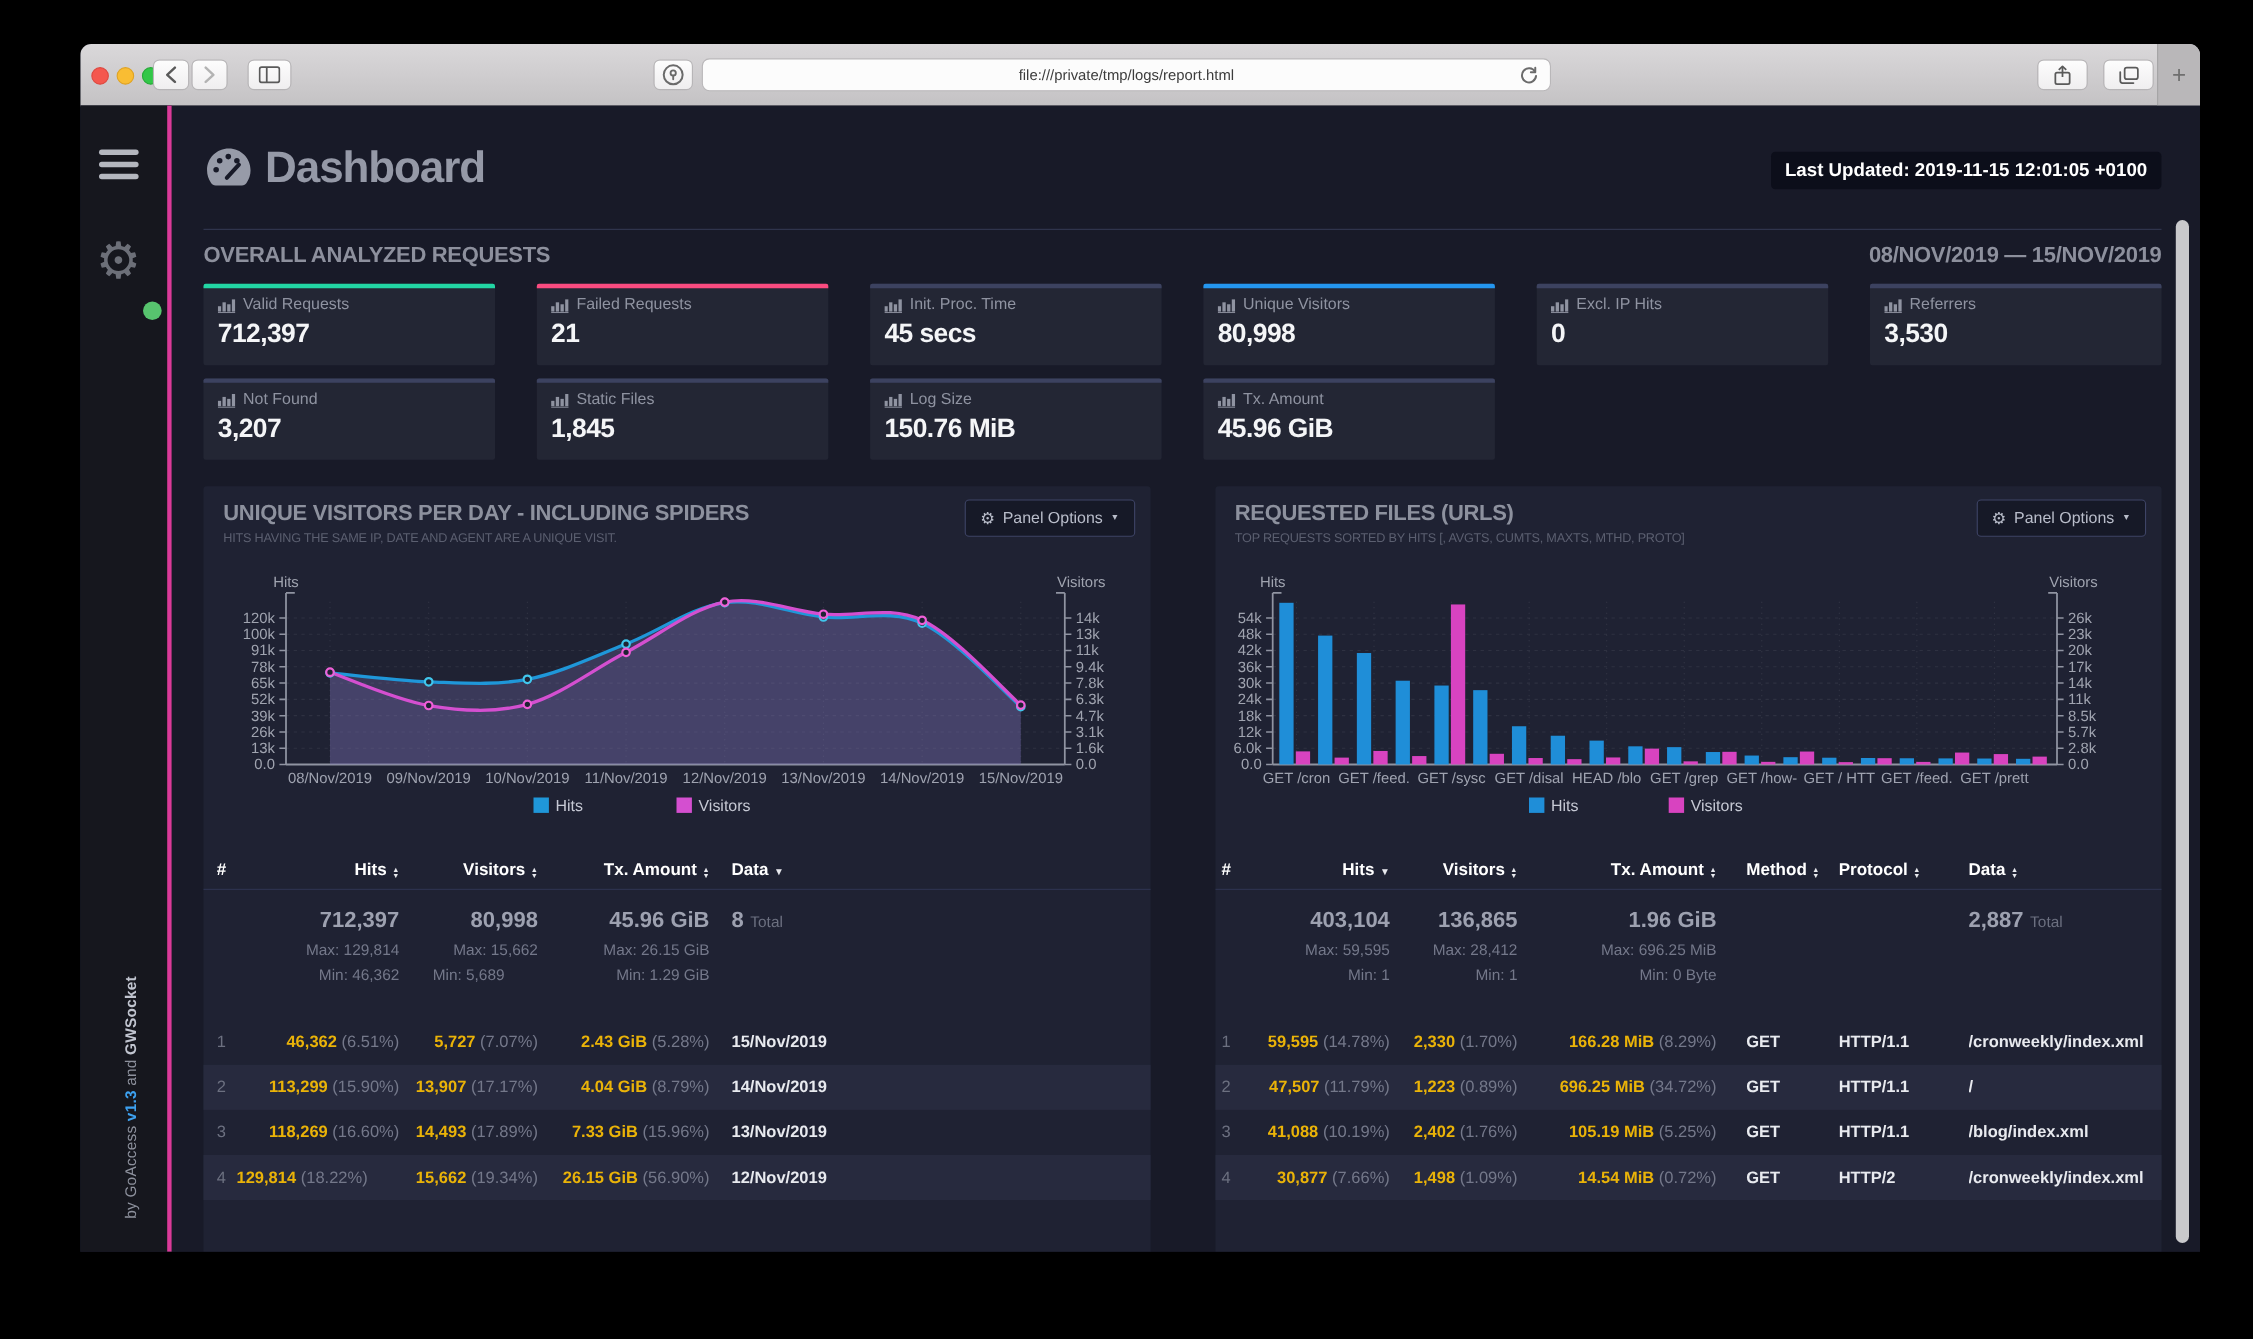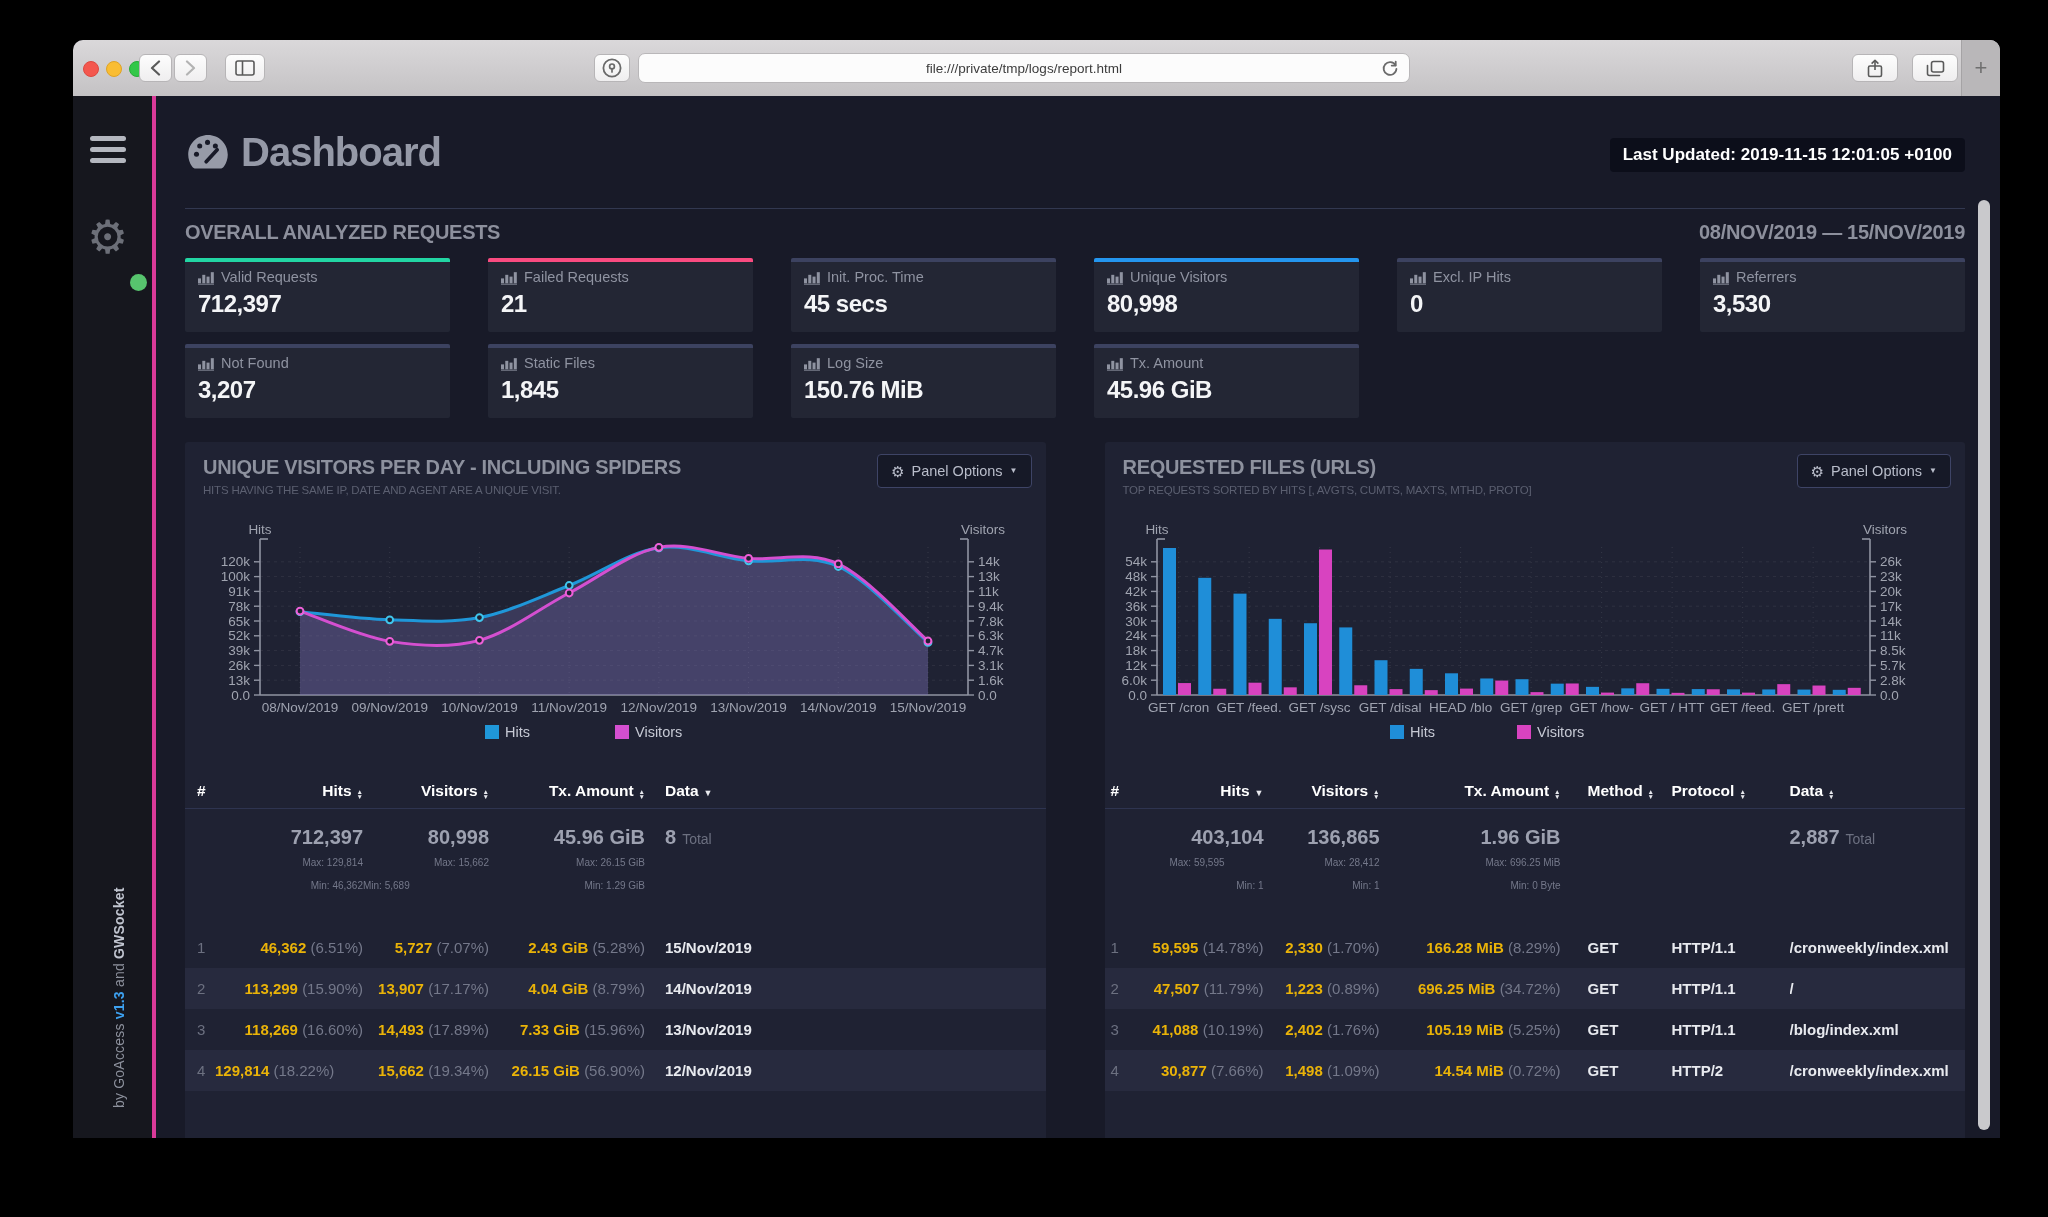--- a/index.html
+++ b/index.html
@@ -71,21 +71,21 @@
   .chart svg{position:absolute;left:0;top:0;}
   
   .gtable{margin-top:22px;}
   .trow{display:flex;align-items:center;}
   .thead{height:34px;font-size:15.5px;font-weight:bold;color:#fff;border-bottom:1px solid #2e3450;}
   .tcell{box-sizing:border-box;white-space:nowrap;overflow:hidden;}
   .sorticons{display:inline-flex;flex-direction:column;vertical-align:2px;margin-left:5px;line-height:5px;font-size:6.5px;color:#e8e9ee;}
   .sortdesc{margin-left:5px;font-size:9px;color:#e8e9ee;}
   .tsummary{padding:14px 0 12px 0;}
   .tsum-big{font-size:20px;font-weight:bold;color:#9da1b0;height:28px;}
-  .tsum-sub{font-size:10px;color:#74788a;height:23px;}
+  .tsum-sub{font-size:14px;color:#74788a;height:23px;}
   .total-suffix{font-size:14px;font-weight:normal;color:#6c7080;margin-left:6px;}
   .tbody{margin-top:18px;}
   .drow{height:41px;font-size:15px;}
   .drow.stripe{background:#272a3e;}
   .cell-idx{color:#6c7080;}
   .cell-val{color:#eab308;font-weight:bold;}
   .cell-pct{color:#74788a;font-weight:normal;}
   .cell-txt{color:#e8eaef;font-weight:bold;}
   
   .scroll-thumb{position:absolute;right:10px;top:104px;bottom:8px;width:12px;border-radius:6px;
@@ -469,21 +469,21 @@
                   </div>
                   <div class="trow tsum-sub">
                     <div class="tcell" style="width:30px;text-align:left;padding-left:12px;"></div>
                     <div class="tcell" style="width:148px;text-align:right;">Max: 129,814</div>
                     <div class="tcell" style="width:126px;text-align:right;">Max: 15,662</div>
                     <div class="tcell" style="width:156px;text-align:right;">Max: 26.15 GiB</div>
                   </div>
                   <div class="trow tsum-sub">
                     <div class="tcell" style="width:30px;text-align:left;padding-left:12px;"></div>
                     <div class="tcell" style="width:148px;text-align:right;">Min: 46,362</div>
-                    <div class="tcell" style="width:126px;text-align:left;">Min: 5,689</div>
+                    <div class="tcell" style="width:126px;text-align:center;">Min: 5,689</div>
                     <div class="tcell" style="width:156px;text-align:right;">Min: 1.29 GiB</div>
                   </div>
                 </div>
                 <div class="tbody">
                   <div class="trow drow">
                     <div class="tcell cell-idx" style="width:30px;text-align:left;padding-left:12px;">1</div>
                     <div class="tcell" style="width:148px;text-align:right;"><span class="cell-val">46,362</span> <span class="cell-pct">(6.51%)</span></div>
                     <div class="tcell" style="width:126px;text-align:right;"><span class="cell-val">5,727</span> <span class="cell-pct">(7.07%)</span></div>
                     <div class="tcell" style="width:156px;text-align:right;"><span class="cell-val">2.43 GiB</span> <span class="cell-pct">(5.28%)</span></div>
                     <div class="tcell cell-txt" style="width:auto;text-align:left;flex:1 1 0;padding-left:20px;">15/Nov/2019</div>
@@ -673,21 +673,21 @@
                 <div class="tsummary">
                   <div class="trow tsum-big">
                     <div class="tcell" style="width:26px;text-align:left;padding-left:6px;"></div>
                     <div class="tcell" style="width:133px;text-align:right;">403,104</div>
                     <div class="tcell" style="width:116px;text-align:right;">136,865</div>
                     <div class="tcell" style="width:181px;text-align:right;">1.96 GiB</div>
                     <div class="tcell" style="flex:1 1 0;text-align:left;padding-left:229px;">2,887<span class="total-suffix">Total</span></div>
                   </div>
                   <div class="trow tsum-sub">
                     <div class="tcell" style="width:26px;text-align:left;padding-left:6px;"></div>
-                    <div class="tcell" style="width:133px;text-align:center;">Max: 59,595</div>
+                    <div class="tcell" style="width:133px;text-align:right;">Max: 59,595</div>
                     <div class="tcell" style="width:116px;text-align:right;">Max: 28,412</div>
                     <div class="tcell" style="width:181px;text-align:right;">Max: 696.25 MiB</div>
                   </div>
                   <div class="trow tsum-sub">
                     <div class="tcell" style="width:26px;text-align:left;padding-left:6px;"></div>
                     <div class="tcell" style="width:133px;text-align:right;">Min: 1</div>
                     <div class="tcell" style="width:116px;text-align:right;">Min: 1</div>
                     <div class="tcell" style="width:181px;text-align:right;">Min: 0 Byte</div>
                   </div>
                 </div>

